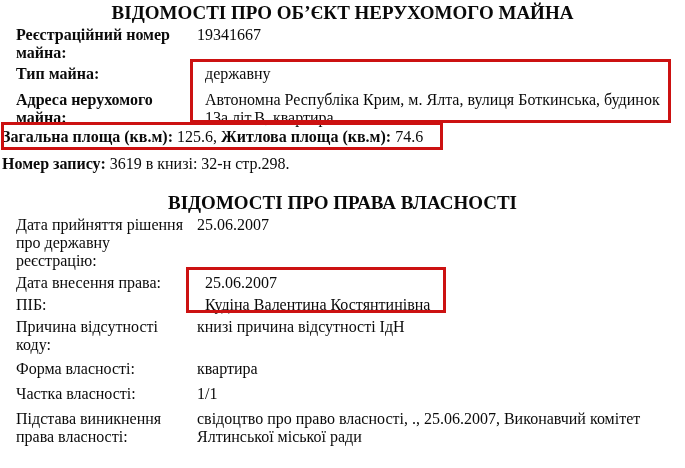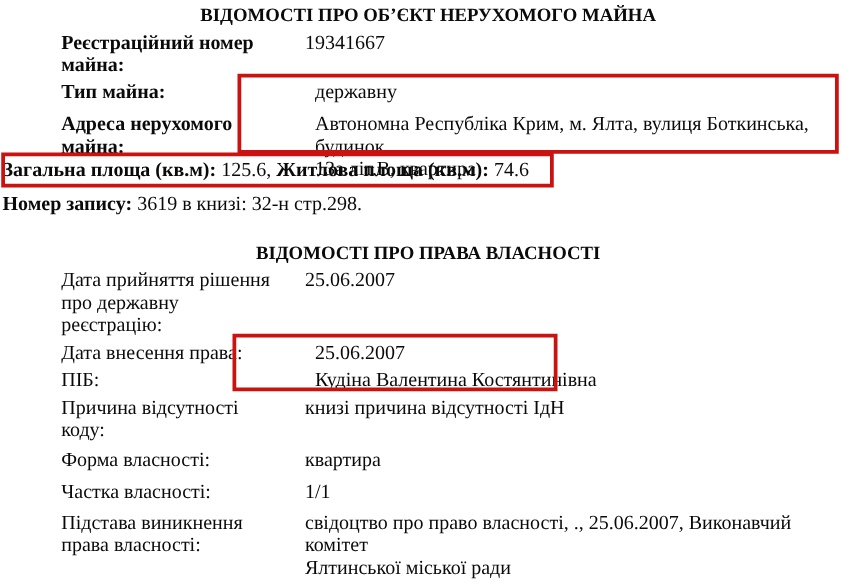--- a/index.html
+++ b/index.html
@@ -13,37 +13,36 @@
     font-size: 16px;
     line-height: 18px;
     overflow: hidden;
   }
   .title {
     position: absolute;
     left: 0;
     width: 685px;
     text-align: center;
     font-weight: bold;
-    font-size: 15px;
+    font-size: 19px;
     line-height: 18px;
   }
   .row {
     position: absolute;
     left: 0;
     width: 685px;
     display: flex;
     align-items: flex-start;
   }
   .row .label {
     flex: none;
     width: 195px;
-    padding-left: 2px;
+    padding-left: 16px;
     box-sizing: border-box;
     white-space: pre-line;
-    margin-left: 47px;
   }
   .row .value {
     flex: 1;
     padding-left: 2px;
     padding-right: 12px;
     white-space: pre-line;
   }
   .s1 .label { font-weight: bold; }
   .inline-row {
     position: absolute;

